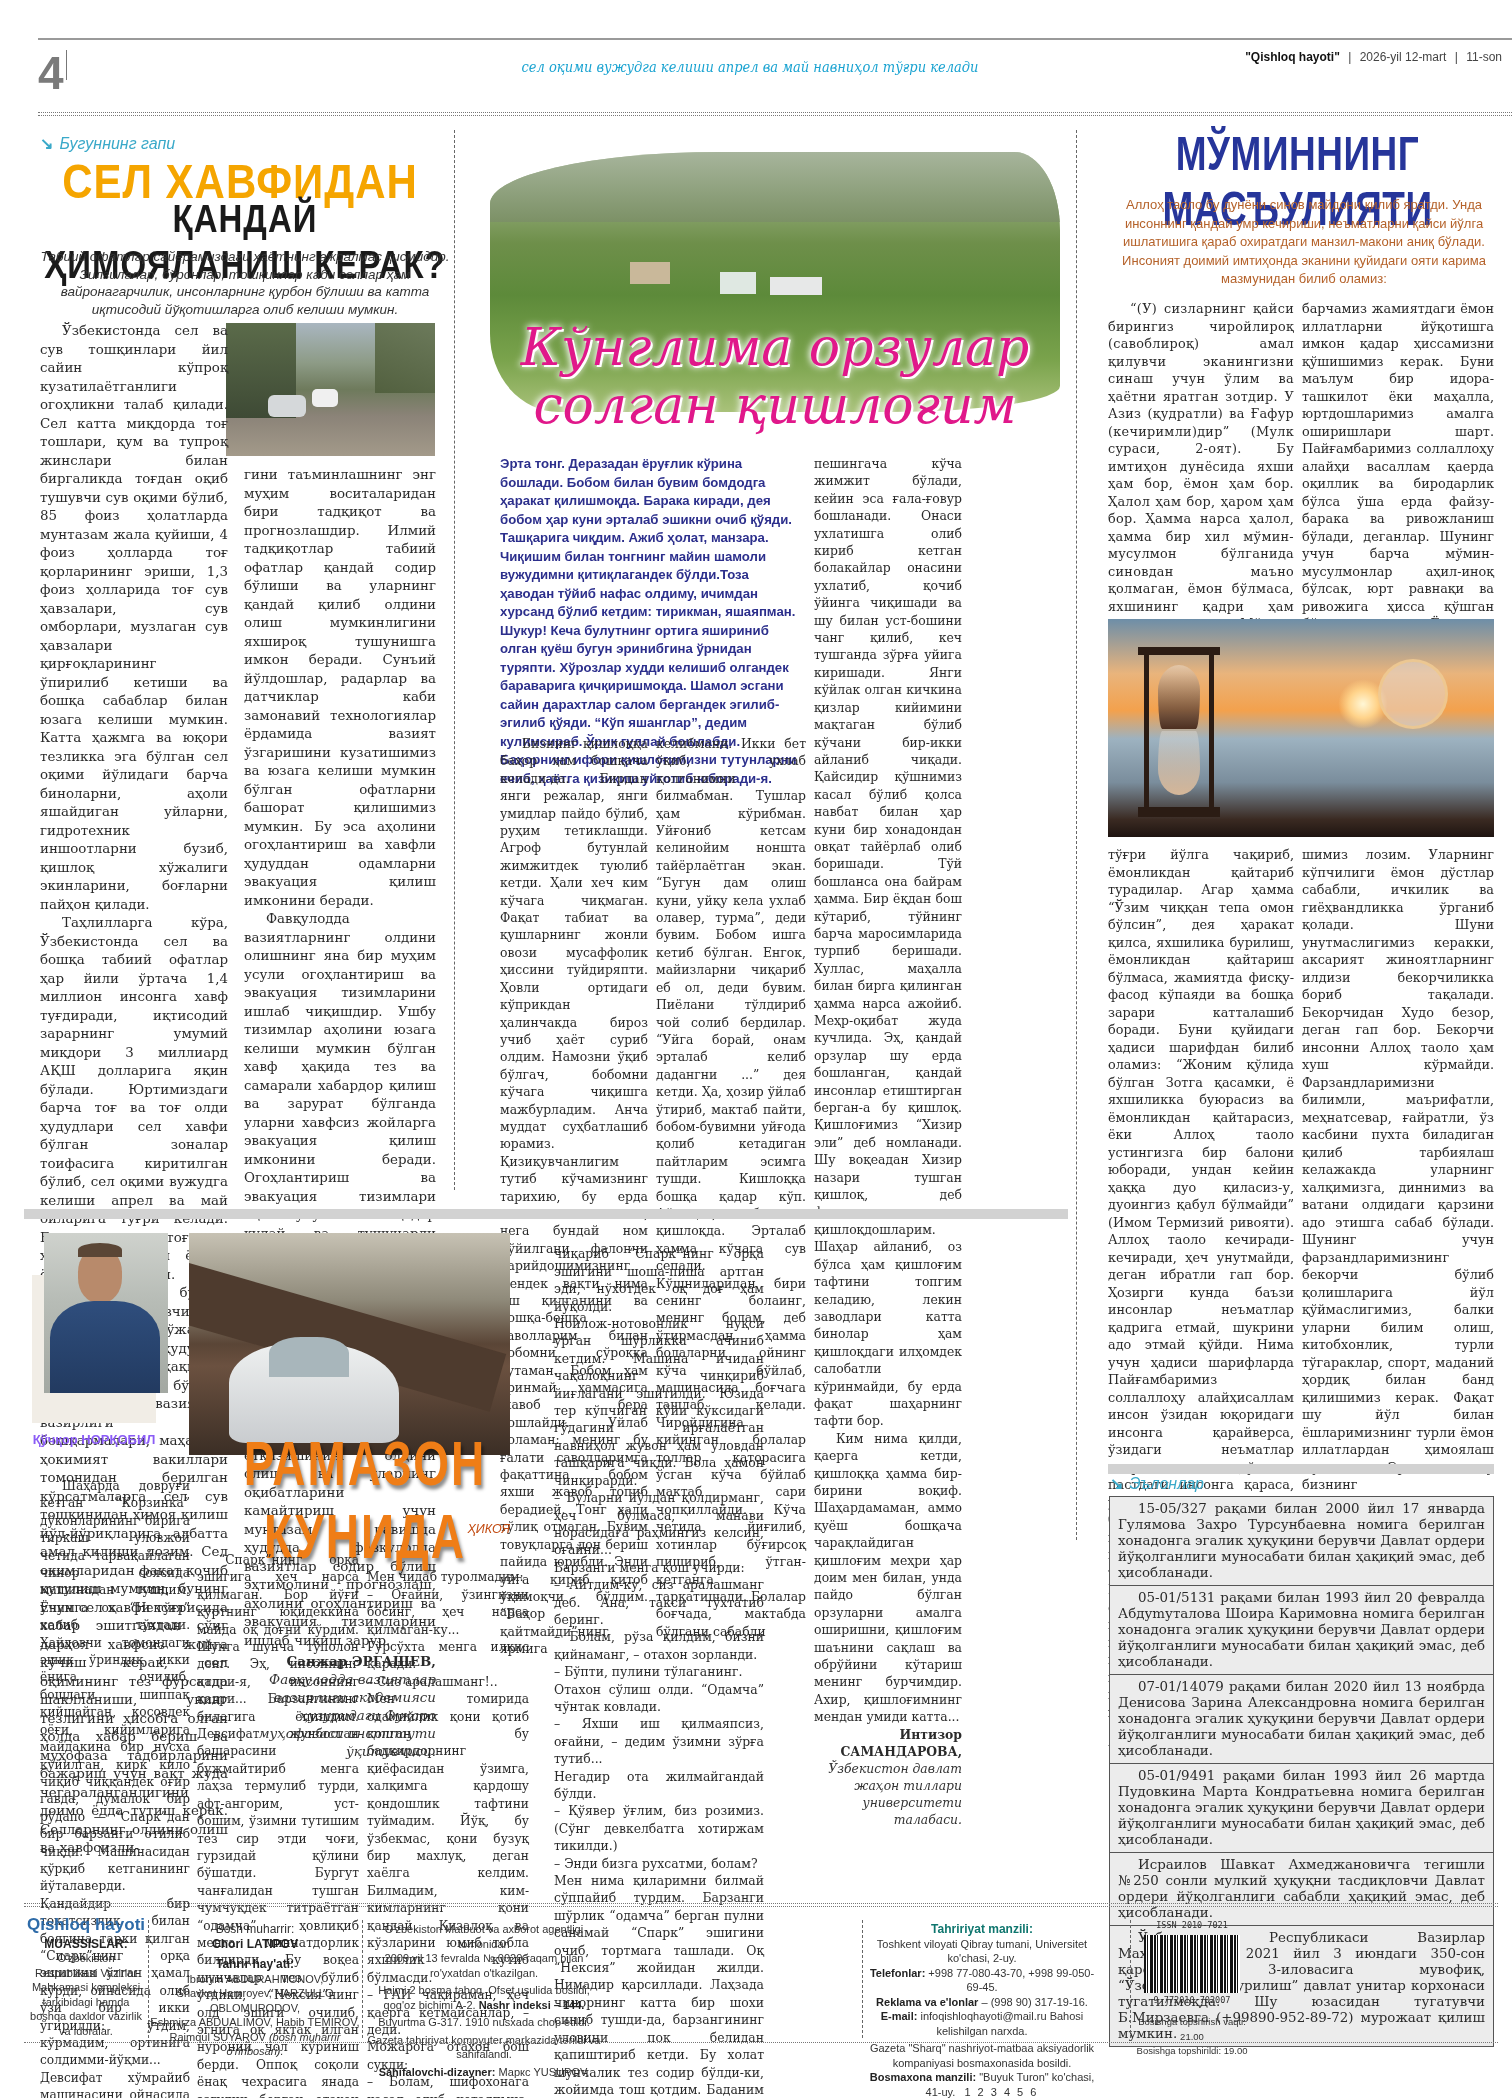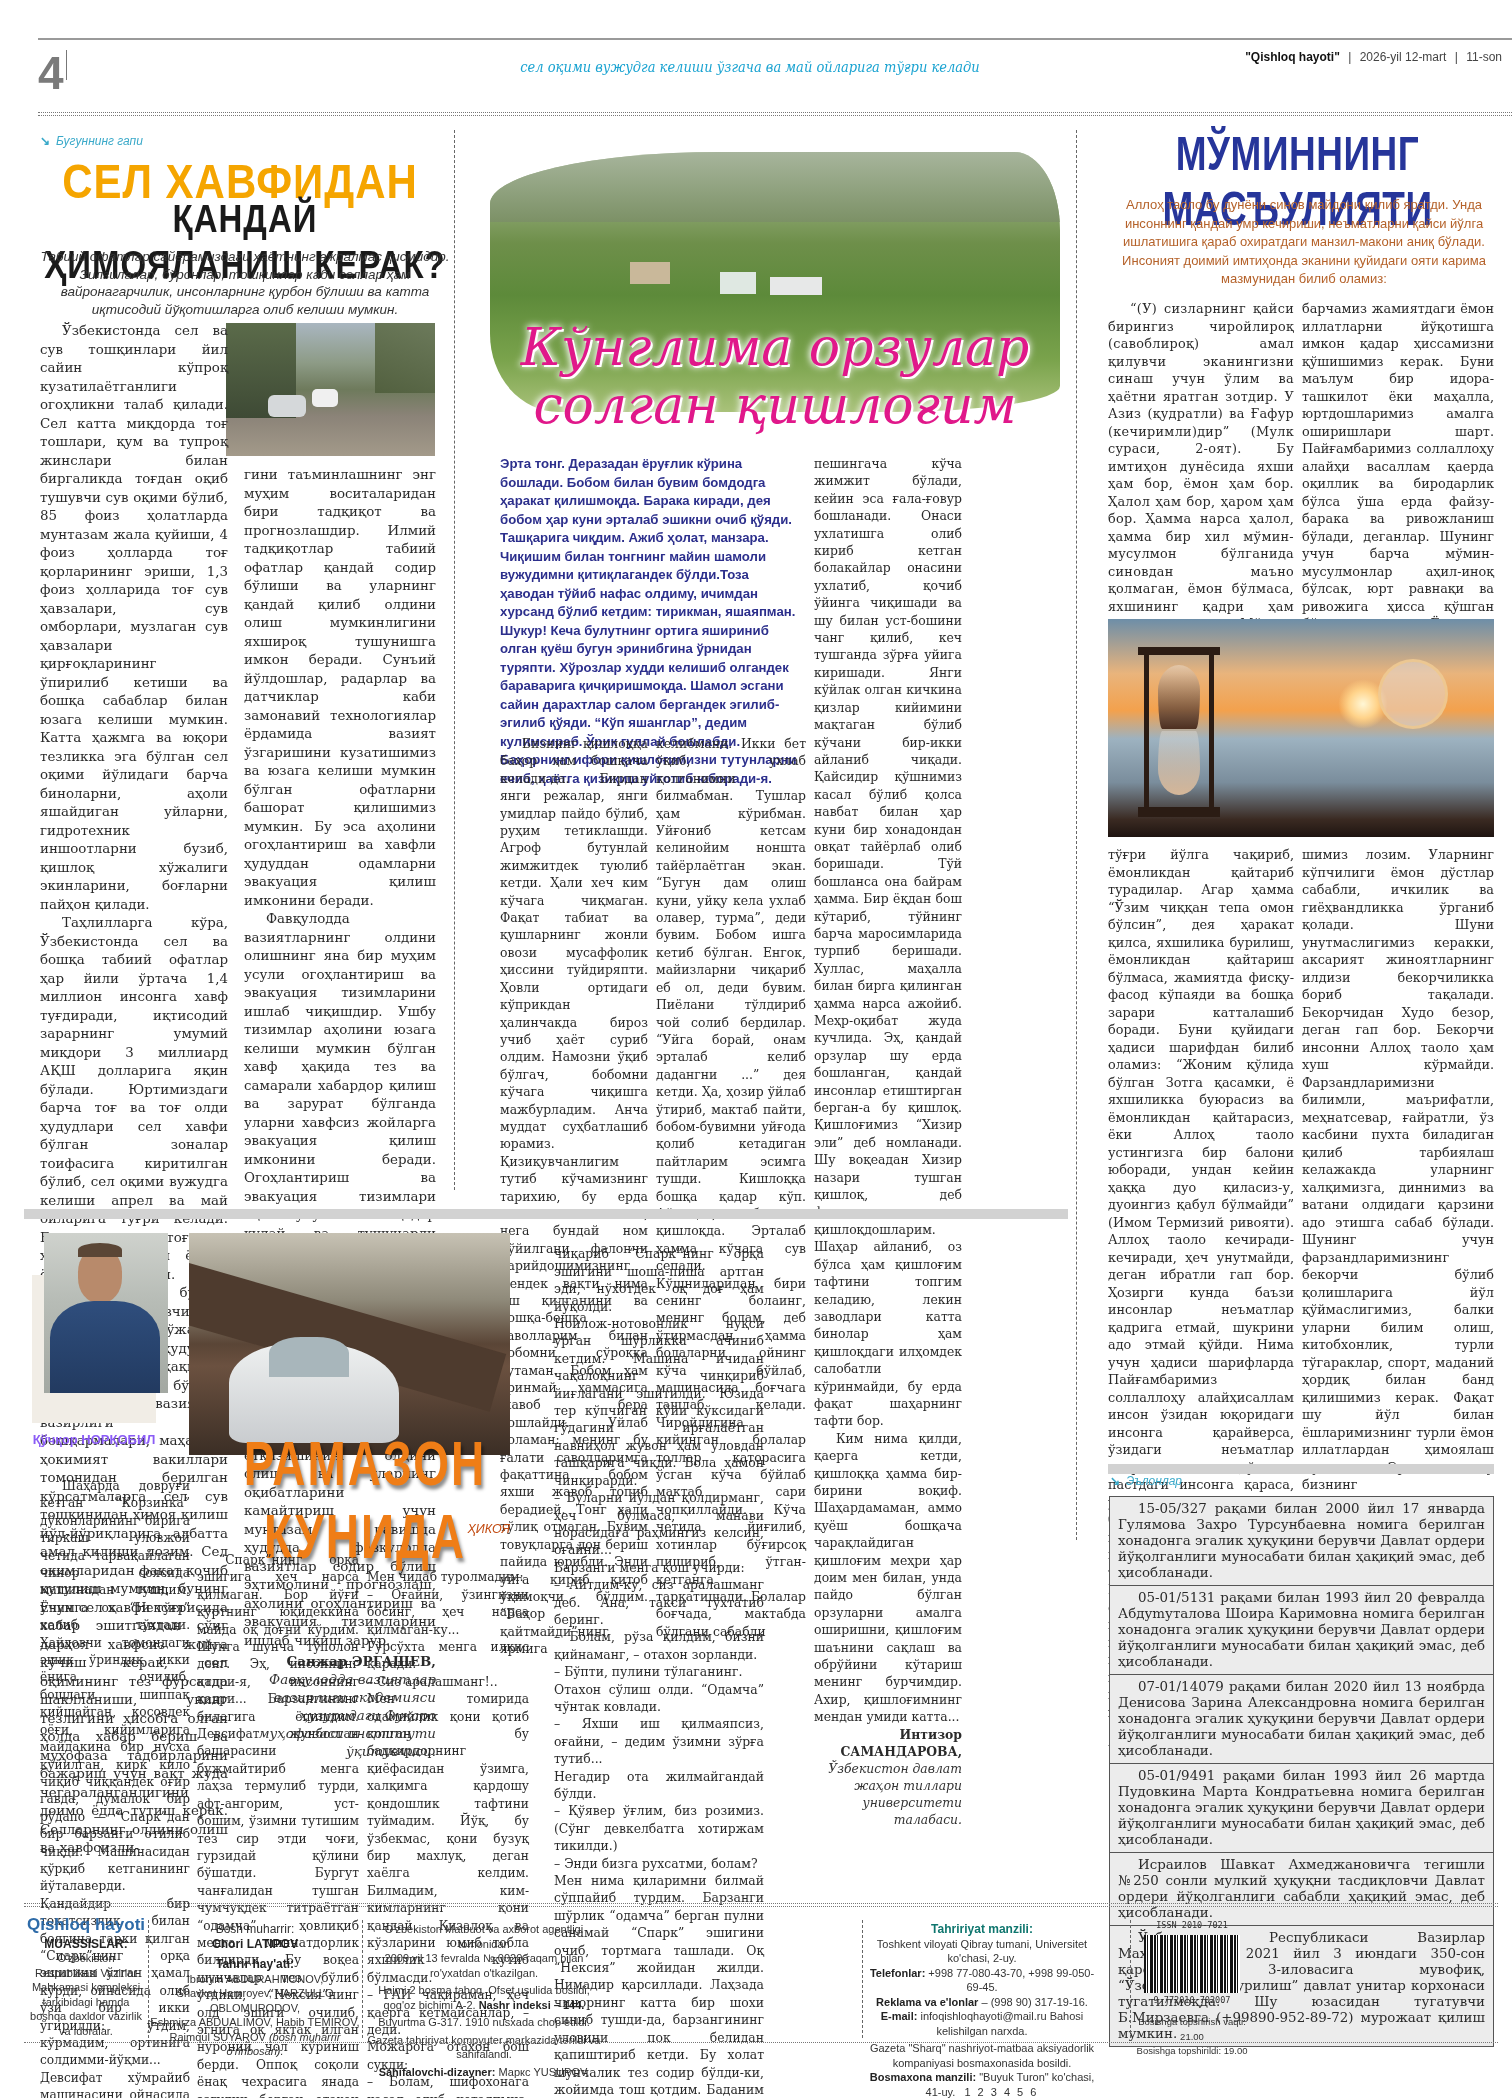--- a/index.html
+++ b/index.html
@@ -8,41 +8,41 @@
   .abs{position:absolute;}
   .sans{font-family:"Liberation Sans",sans-serif;}
   .cond{font-family:"Liberation Sans",sans-serif;font-stretch:condensed;}
   .hr-gray{position:absolute;height:2px;background:#9a9a9a;}
   .hr-dotted{position:absolute;height:4px;border-top:1px dotted #777;border-bottom:1px dotted #777;}
   .vdots{position:absolute;width:0;border-left:1px dashed #666;}
   .gray-bar{position:absolute;height:10px;background:#d2d2d2;}
   .col{position:absolute;font-size:13.4px;line-height:18.5px;text-align:justify;color:#2a2a2a;}
   .col p{text-indent:22px;}
   .col .ni{text-indent:0;}
-  .kicker{position:absolute;color:#3aa9c9;font-family:"Liberation Sans",sans-serif;font-style:italic;font-size:12px;}
+  .kicker{position:absolute;color:#3aa9c9;font-family:"Liberation Sans",sans-serif;font-style:italic;font-size:16px;}
   .kicker .arr{font-style:normal;font-weight:bold;margin-right:6px;}
   .sig{text-align:right;font-size:13.4px;line-height:18px;}
   .sig b{font-weight:bold;}
   .sig i{font-style:italic;color:#333;}
   .photo{position:absolute;overflow:hidden;}
   .ads{position:absolute;border:1.5px solid #555;background:#ececec;}
   .ad{border-bottom:1.5px solid #555;padding:4px 8px 4px 8px;font-size:13.4px;line-height:16px;text-align:justify;color:#2a2a2a;}
   .ad:last-child{border-bottom:none;}
   .ad span{display:block;text-indent:20px;}
   .foot{position:absolute;font-family:"Liberation Sans",sans-serif;font-size:11px;line-height:14.5px;color:#333;text-align:center;}
   .foot b{font-weight:bold;color:#222;}
 </style>
 </head>
 <body>
 
 <div class="hr-gray" style="left:38px;top:38px;width:1474px;height:2px;"></div>
 <div class="abs cond" style="left:38px;top:46px;font-size:46px;color:#7a7a7a;font-weight:bold;letter-spacing:-2px;">4</div>
 <div class="abs" style="left:66px;top:50px;width:1px;height:30px;background:#777;"></div>
 <div class="abs" style="left:320px;top:58px;width:860px;text-align:center;font-family:'DejaVu Serif',serif;font-style:italic;font-size:14.5px;line-height:19px;color:#1aa3d1;font-stretch:condensed;">
-  <div>сел оқими вужудга келиши ўзгача ва май ойларига тўғри келади</div>
+  <div>сел оқими вужудга келиши апрел ва май навниҳол тўғри келади</div>
 </div>
 <div class="abs sans" style="right:10px;top:50px;font-size:12px;color:#444;">
   <b style="color:#111;">"Qishloq hayoti"</b>
   <span style="margin:0 5px;">|</span>
   <span>2026-yil 12-mart</span>
   <span style="margin:0 5px;">|</span>
   <span>11-son</span>
 </div>
 <div class="hr-dotted" style="left:38px;top:112px;width:1474px;"></div>
 

